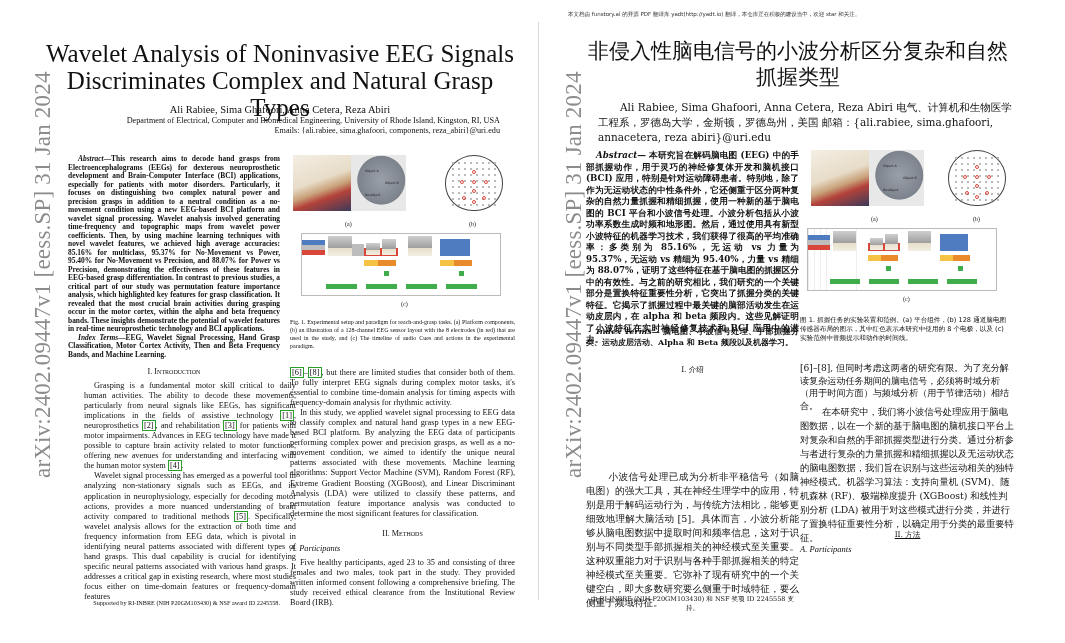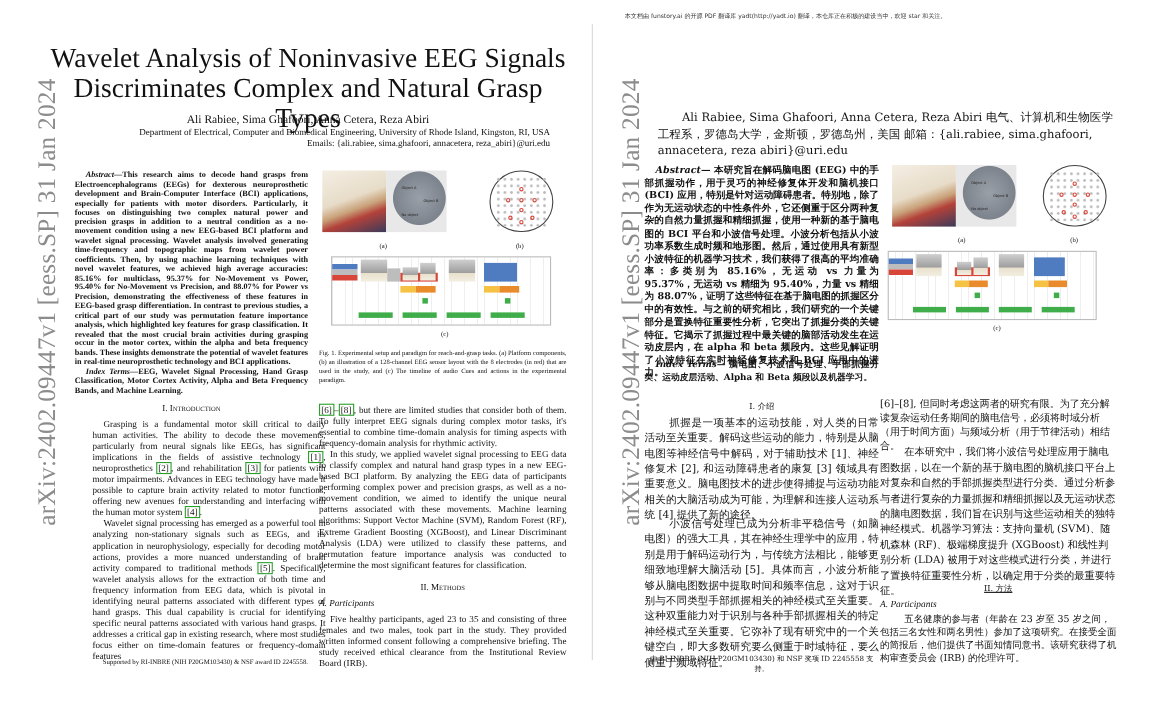--- a/index.html
+++ b/index.html
@@ -88,25 +88,25 @@
 </style>
 </head>
 <body>
 
 <div id="left-page" class="page">
   <div class="watermark">arXiv:2402.09447v1  [eess.SP]  31 Jan 2024</div>
 
   <h1 class="title">Wavelet Analysis of Noninvasive EEG Signals Discriminates Complex and Natural Grasp Types</h1>
   <div class="authors">Ali Rabiee, Sima Ghafoori, Anna Cetera, Reza Abiri</div>
   <div class="affil" id="aff1">Department of Electrical, Computer and Biomedical Engineering, University of Rhode Island, Kingston, RI, USA</div>
-  <div class="affil" id="aff2">Emails: {ali.rabiee, sima.ghafoori, annacetera, reza_abiri}@uri.edu</div>
+  <div class="affil" id="aff2">Emails: {ali.rabiee, sima.ghafoori, components, reza_abiri}@uri.edu</div>
 
   <div class="col abstract" id="left-abs">
     <span class="indent"></span><i>Abstract</i><span>—This research aims to decode hand grasps from Electroencephalograms (EEGs) for dexterous neuroprosthetic development and Brain-Computer Interface (BCI) applications, especially for patients with motor disorders. Particularly, it focuses on distinguishing two complex natural power and precision grasps in addition to a neutral condition as a no-movement condition using a new EEG-based BCI platform and wavelet signal processing. Wavelet analysis involved generating time-frequency and topographic maps from wavelet power coefficients. Then, by using machine learning techniques with novel wavelet features, we achieved high average accuracies: 85.16% for multiclass, 95.37% for No-Movement vs Power, 95.40% for No-Movement vs Precision, and 88.07% for Power vs Precision, demonstrating the effectiveness of these features in EEG-based grasp differentiation. In contrast to previous studies, a critical part of our study was permutation feature importance analysis, which highlighted key features for grasp classification. It revealed that the most crucial brain activities during grasping occur in the motor cortex, within the alpha and beta frequency bands. These insights demonstrate the potential of wavelet features in real-time neuroprosthetic technology and BCI applications.</span><br>
-    <span class="indent"></span><i>Index Terms</i><span>—EEG, Wavelet Signal Processing, Hand Grasp Classification, Motor Cortex Activity, Alpha and Beta Frequency Bands, and Machine Learning.</span>
+    <span class="indent"></span><i>Index Terms</i><span>—EEG, Wavelet Signal Processing, Hand Grasp Classification, Motor Cortex Activity, Then and Beta Frequency Bands, and Machine Learning.</span>
   </div>
 
   <div class="col" id="left-intro-h">I. Introduction</div>
   <div class="col" id="left-intro">
     <span class="indent"></span><span>Grasping is a fundamental motor skill critical to daily human activities. The ability to decode these movements, particularly from neural signals like EEGs, has significant implications in the fields of assistive technology </span><a class="cite">[1]</a><span>, neuroprosthetics </span><a class="cite">[2]</a><span>, and rehabilitation </span><a class="cite">[3]</a><span> for patients with motor impairments. Advances in EEG technology have made it possible to capture brain activity related to motor functions, offering new avenues for understanding and interfacing with the human motor system </span><a class="cite">[4]</a><span>.</span><br>
     <span class="indent"></span><span>Wavelet signal processing has emerged as a powerful tool in analyzing non-stationary signals such as EEGs, and its application in neurophysiology, especially for decoding motor actions, provides a more nuanced understanding of brain activity compared to traditional methods </span><a class="cite">[5]</a><span>. Specifically, wavelet analysis allows for the extraction of both time and frequency information from EEG data, which is pivotal in identifying neural patterns associated with different types of hand grasps. This dual capability is crucial for identifying specific neural patterns associated with various hand grasps. It addresses a critical gap in existing research, where most studies focus either on time-domain features or frequency-domain features</span>
   </div>
   <div class="col" id="left-foot">Supported by RI-INBRE (NIH P20GM103430) &amp; NSF award ID 2245558.</div>
 
   <div class="fig" id="left-fig" style="height:155px;">
@@ -163,30 +163,30 @@
   <div class="col" id="left-methods-h">II. Methods</div>
   <div class="col" id="left-part-h">A. Participants</div>
   <div class="col" id="left-part"><span class="indent"></span><span>Five healthy participants, aged 23 to 35 and consisting of three females and two males, took part in the study. They provided written informed consent following a comprehensive briefing. The study received ethical clearance from the Institutional Review Board (IRB).</span></div>
 </div>
 
 <div id="right-page" class="page">
   <div class="page-border"></div>
   <div class="banner">本文档由 funstory.ai 的开源 PDF 翻译库 yadt(http://yadt.io) 翻译，本仓库正在积极的建设当中，欢迎 star 和关注。</div>
   <div class="watermark">arXiv:2402.09447v1  [eess.SP]  31 Jan 2024</div>
 
+  <h1 class="title">非侵入性脑电信号的小波分析区分复杂和自然抓握类型</h1>
   <div class="authors">Ali Rabiee, Sima Ghafoori, Anna Cetera, Reza Abiri 电气、计算机和生物医学工程系，罗德岛大学，金斯顿，罗德岛州，美国 邮箱：{ali.rabiee, sima.ghafoori, annacetera, reza abiri}@uri.edu</div>
 
   <div class="col abstract" id="right-abs">
     <span class="indent"></span><i>Abstract</i><span>— 本研究旨在解码脑电图 (EEG) 中的手部抓握动作，用于灵巧的神经修复体开发和脑机接口 (BCI) 应用，特别是针对运动障碍患者。特别地，除了作为无运动状态的中性条件外，它还侧重于区分两种复杂的自然力量抓握和精细抓握，使用一种新的基于脑电图的 BCI 平台和小波信号处理。小波分析包括从小波功率系数生成时频和地形图。然后，通过使用具有新型小波特征的机器学习技术，我们获得了很高的平均准确率：多类别为 85.16%，无运动 vs 力量为 95.37%，无运动 vs 精细为 95.40%，力量 vs 精细为 88.07%，证明了这些特征在基于脑电图的抓握区分中的有效性。与之前的研究相比，我们研究的一个关键部分是置换特征重要性分析，它突出了抓握分类的关键特征。它揭示了抓握过程中最关键的脑部活动发生在运动皮层内，在 alpha 和 beta 频段内。这些见解证明了小波特征在实时神经修复技术和 BCI 应用中的潜力。</span>
   </div>
   <div class="col" id="right-idx">
     <span class="indent"></span><i>Index Terms</i><span>— 脑电图、小波信号处理、手部抓握分类、运动皮层活动、Alpha 和 Beta 频段以及机器学习。</span>
   </div>
   <div class="col" id="right-intro-h">I. 介绍</div>
-  <div class="col" id="right-intro1"><span class="indent" style="width:22px"></span><span>抓握是一项基本的运动技能，对人类的日常活动至关重要。解码这些运动的能力，特别是从脑电图等神经信号中解码，对于辅助技术 [1]、神经修复术 [2], 和运动障碍患者的康复 [3] 领域具有重要意义。脑电图技术的进步使得捕捉与运动功能相关的大脑活动成为可能，为理解和连接人运动系统 [4] 提供了新的途径。</span></div>
   <div class="col" id="right-intro2"><span class="indent" style="width:22px"></span><span>小波信号处理已成为分析非平稳信号（如脑电图）的强大工具，其在神经生理学中的应用，特别是用于解码运动行为，与传统方法相比，能够更细致地理解大脑活动 [5]。具体而言，小波分析能够从脑电图数据中提取时间和频率信息，这对于识别与不同类型手部抓握相关的神经模式至关重要。这种双重能力对于识别与各种手部抓握相关的特定神经模式至关重要。它弥补了现有研究中的一个关键空白，即大多数研究要么侧重于时域特征，要么侧重于频域特征。</span></div>
   <div class="col" id="right-foot">由 RI-INBRE (NIH P20GM103430) 和 NSF 奖项 ID 2245558 支持。</div>
 
   <div class="fig" id="right-fig" style="height:160px;">
     <div class="fig-photos" style="left:8px;">
       <div class="photo1"></div>
       <div class="photo2">
         <span style="left:14px;top:14px;">Object A</span>
         <span style="left:34px;top:26px;">Object B</span>
         <span style="left:14px;top:38px;">No object</span>
@@ -220,19 +220,19 @@
       <div class="tl-row orange" style="left:145px;top:26px;width:17px;height:6px;"></div>
       <div class="tl-row green" style="left:78px;top:37px;width:5px;height:5px;"></div>
       <div class="tl-row green" style="left:150px;top:37px;width:5px;height:5px;"></div>
       <div class="tl-row green" style="left:22px;top:50px;width:30px;height:5px;"></div>
       <div class="tl-row green" style="left:61px;top:50px;width:30px;height:5px;"></div>
       <div class="tl-row green" style="left:100px;top:50px;width:30px;height:5px;"></div>
       <div class="tl-row green" style="left:139px;top:50px;width:30px;height:5px;"></div>
     </div>
     <div class="sublabel" style="left:100px;top:146px;">(c)</div>
   </div>
+  <div class="col" id="right-cap">图 1. 抓握任务的实验装置和范例。(a) 平台组件，(b) 128 通道脑电图传感器布局的图示，其中红色表示本研究中使用的 8 个电极，以及 (c) 实验范例中音频提示和动作的时间线。</div>
 
   <div class="col" id="right-col2a">[6]–[8], 但同时考虑这两者的研究有限。为了充分解读复杂运动任务期间的脑电信号，必须将时域分析（用于时间方面）与频域分析（用于节律活动）相结合。</div>
   <div class="col" id="right-col2b"><span class="indent" style="width:22px"></span><span>在本研究中，我们将小波信号处理应用于脑电图数据，以在一个新的基于脑电图的脑机接口平台上对复杂和自然的手部抓握类型进行分类。通过分析参与者进行复杂的力量抓握和精细抓握以及无运动状态的脑电图数据，我们旨在识别与这些运动相关的独特神经模式。机器学习算法：支持向量机 (SVM)、随机森林 (RF)、极端梯度提升 (XGBoost) 和线性判别分析 (LDA) 被用于对这些模式进行分类，并进行了置换特征重要性分析，以确定用于分类的最重要特征。</span></div>
   <div class="col" id="right-methods-h">II. 方法</div>
   <div class="col" id="right-part-h">A. Participants</div>
-  <div class="col" id="right-part"><span class="indent" style="width:22px"></span><span>五名健康的参与者（年龄在 23 岁至 35 岁之间，包括三名女性和两名男性）参加了这项研究。在接受全面的简报后，他们提供了书面知情同意书。该研究获得了机构审查委员会 (IRB) 的伦理许可。</span></div>
 </div>
 
 </body></html>

